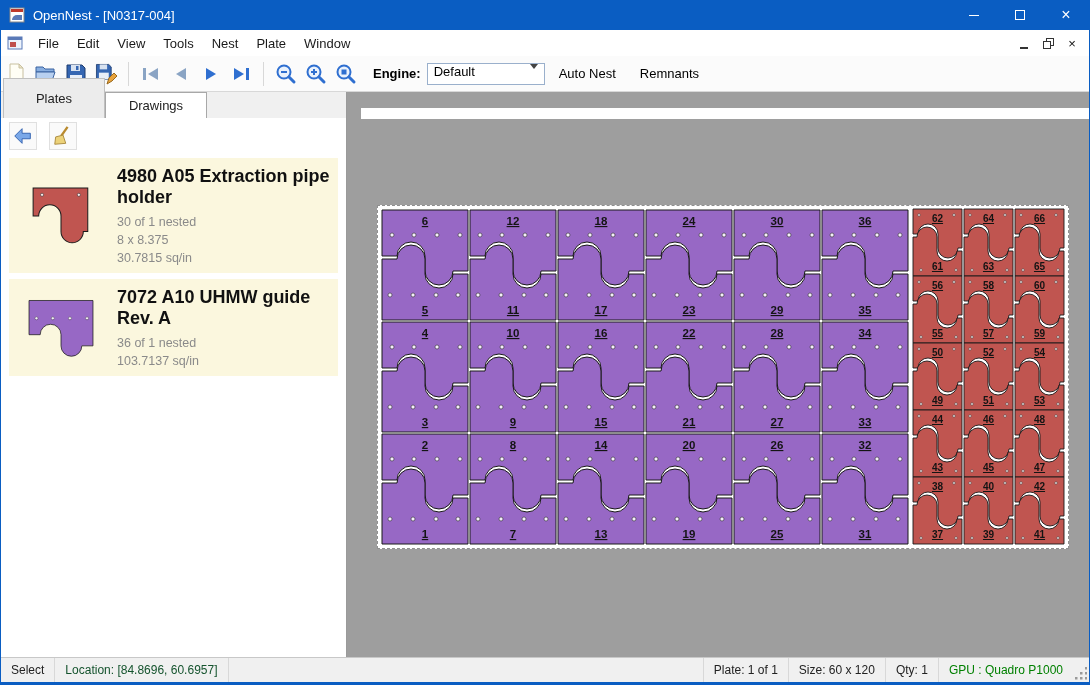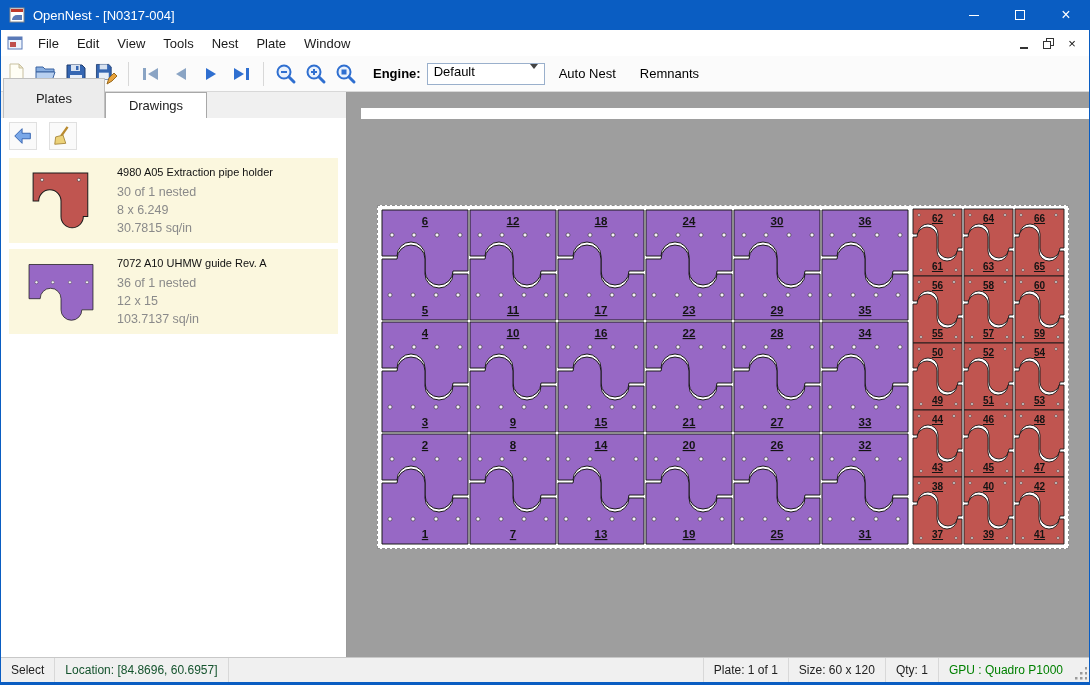--- a/index.html
+++ b/index.html
@@ -38,21 +38,21 @@
   .tab{height:40px;width:102px;display:flex;align-items:center;justify-content:center;font-size:13px;
        border:1px solid #c0c0c0;border-bottom:none;background:#ececec;color:#222}
   .tab.active{background:#fff;height:26px;border-color:#a8a8a8}
   .panel{flex:1;background:#fff;display:flex;flex-direction:column;min-height:0}
   .panel-toolbar{height:36px;display:flex;align-items:center;padding-left:8px;gap:12px}
   .ptool{width:28px;height:28px;display:flex;align-items:center;justify-content:center;border:1px solid #e0e0e0;background:#fafafa}
   .parts-list{flex:1;padding:4px 8px;overflow:hidden}
   .part-item{display:flex;padding:6px;margin-bottom:6px;background:var(--selection)}
   .part-thumb{width:92px;display:flex;align-items:center;justify-content:center;flex:0 0 auto}
   .part-info{flex:1;padding-left:10px;padding-top:2px}
-  .part-title{font-weight:normal;font-size:11px;color:#111;margin-bottom:5px}
+  .part-title{font-weight:bold;font-size:18px;color:#111;margin-bottom:5px}
   .part-sub{font-size:12.5px;color:#8a8a8a;line-height:18px}
   
   .canvas{flex:1;position:relative;background:var(--canvas);overflow:hidden}
   .canvas-strip{position:absolute;top:16px;left:14px;right:0;height:11px;background:#fff}
   .plate{position:absolute;left:30px;top:113px;width:692px;height:344px;background:#fff;border:1px dashed #909090}
   #plate-svg text{font-family:"Liberation Sans",sans-serif;font-weight:bold;fill:#141414;text-anchor:middle;text-decoration:underline}
   
   .statusbar{height:25px;background:#f0f0f0;border-top:1px solid #c8c8c8;display:flex;align-items:flex-start;font-size:12px;color:#222;flex:0 0 auto}
   .sb-cell{padding:0 10px;height:100%;display:flex;align-items:center;white-space:nowrap}
   .sb-cell.bordered{border-right:1px solid #d8d8d8}
@@ -226,39 +226,38 @@
             <div class="part-thumb">
               <svg width="78" height="58" viewBox="0 0 52 52">
                 <path stroke="#1a1a1a" stroke-width="0.9" d="M1,1 H50 V40 H46 A10,10 0 0 1 26,40 V26 A10,10 0 0 0 6,26 H1 Z" fill="#c05550"></path>
                 <circle cx="9" cy="7" r="1.4" fill="#fae8e8" stroke="#333" stroke-width="0.5"></circle>
                 <circle cx="42" cy="7" r="1.4" fill="#fae8e8" stroke="#333" stroke-width="0.5"></circle>
               </svg>
             </div>
             <div class="part-info">
               <div class="part-title">4980 A05 Extraction pipe holder</div>
               <div class="part-sub">30 of 1 nested</div>
-              <div class="part-sub">8 x 6.249</div>
+              <div class="part-sub">8 x 8.375</div>
               <div class="part-sub">30.7815 sq/in</div>
             </div>
           </div>
 
           <div class="part-item">
             <div class="part-thumb">
               <svg width="84" height="58" viewBox="0 0 88 78">
                 <path stroke="#1a1a1a" stroke-width="1" d="M1,2 H87 V63 H72 A14,14 0 0 1 44,63 V48 A14,14 0 0 0 16,48 H1 Z" fill="#9768c5"></path>
                 <circle cx="11" cy="26" r="2" fill="#f5f0fa" stroke="#333" stroke-width="0.6"></circle>
                 <circle cx="33" cy="26" r="2" fill="#f5f0fa" stroke="#333" stroke-width="0.6"></circle>
                 <circle cx="56" cy="26" r="2" fill="#f5f0fa" stroke="#333" stroke-width="0.6"></circle>
                 <circle cx="79" cy="26" r="2" fill="#f5f0fa" stroke="#333" stroke-width="0.6"></circle>
               </svg>
             </div>
             <div class="part-info">
               <div class="part-title">7072 A10 UHMW guide Rev. A</div>
               <div class="part-sub">36 of 1 nested</div>
-              <div class="part-sub">12 x 15</div>
               <div class="part-sub">103.7137 sq/in</div>
             </div>
           </div>
 
         </div>
       </div>
     </div>
 
     <div class="canvas">
       <div class="canvas-strip"></div>

